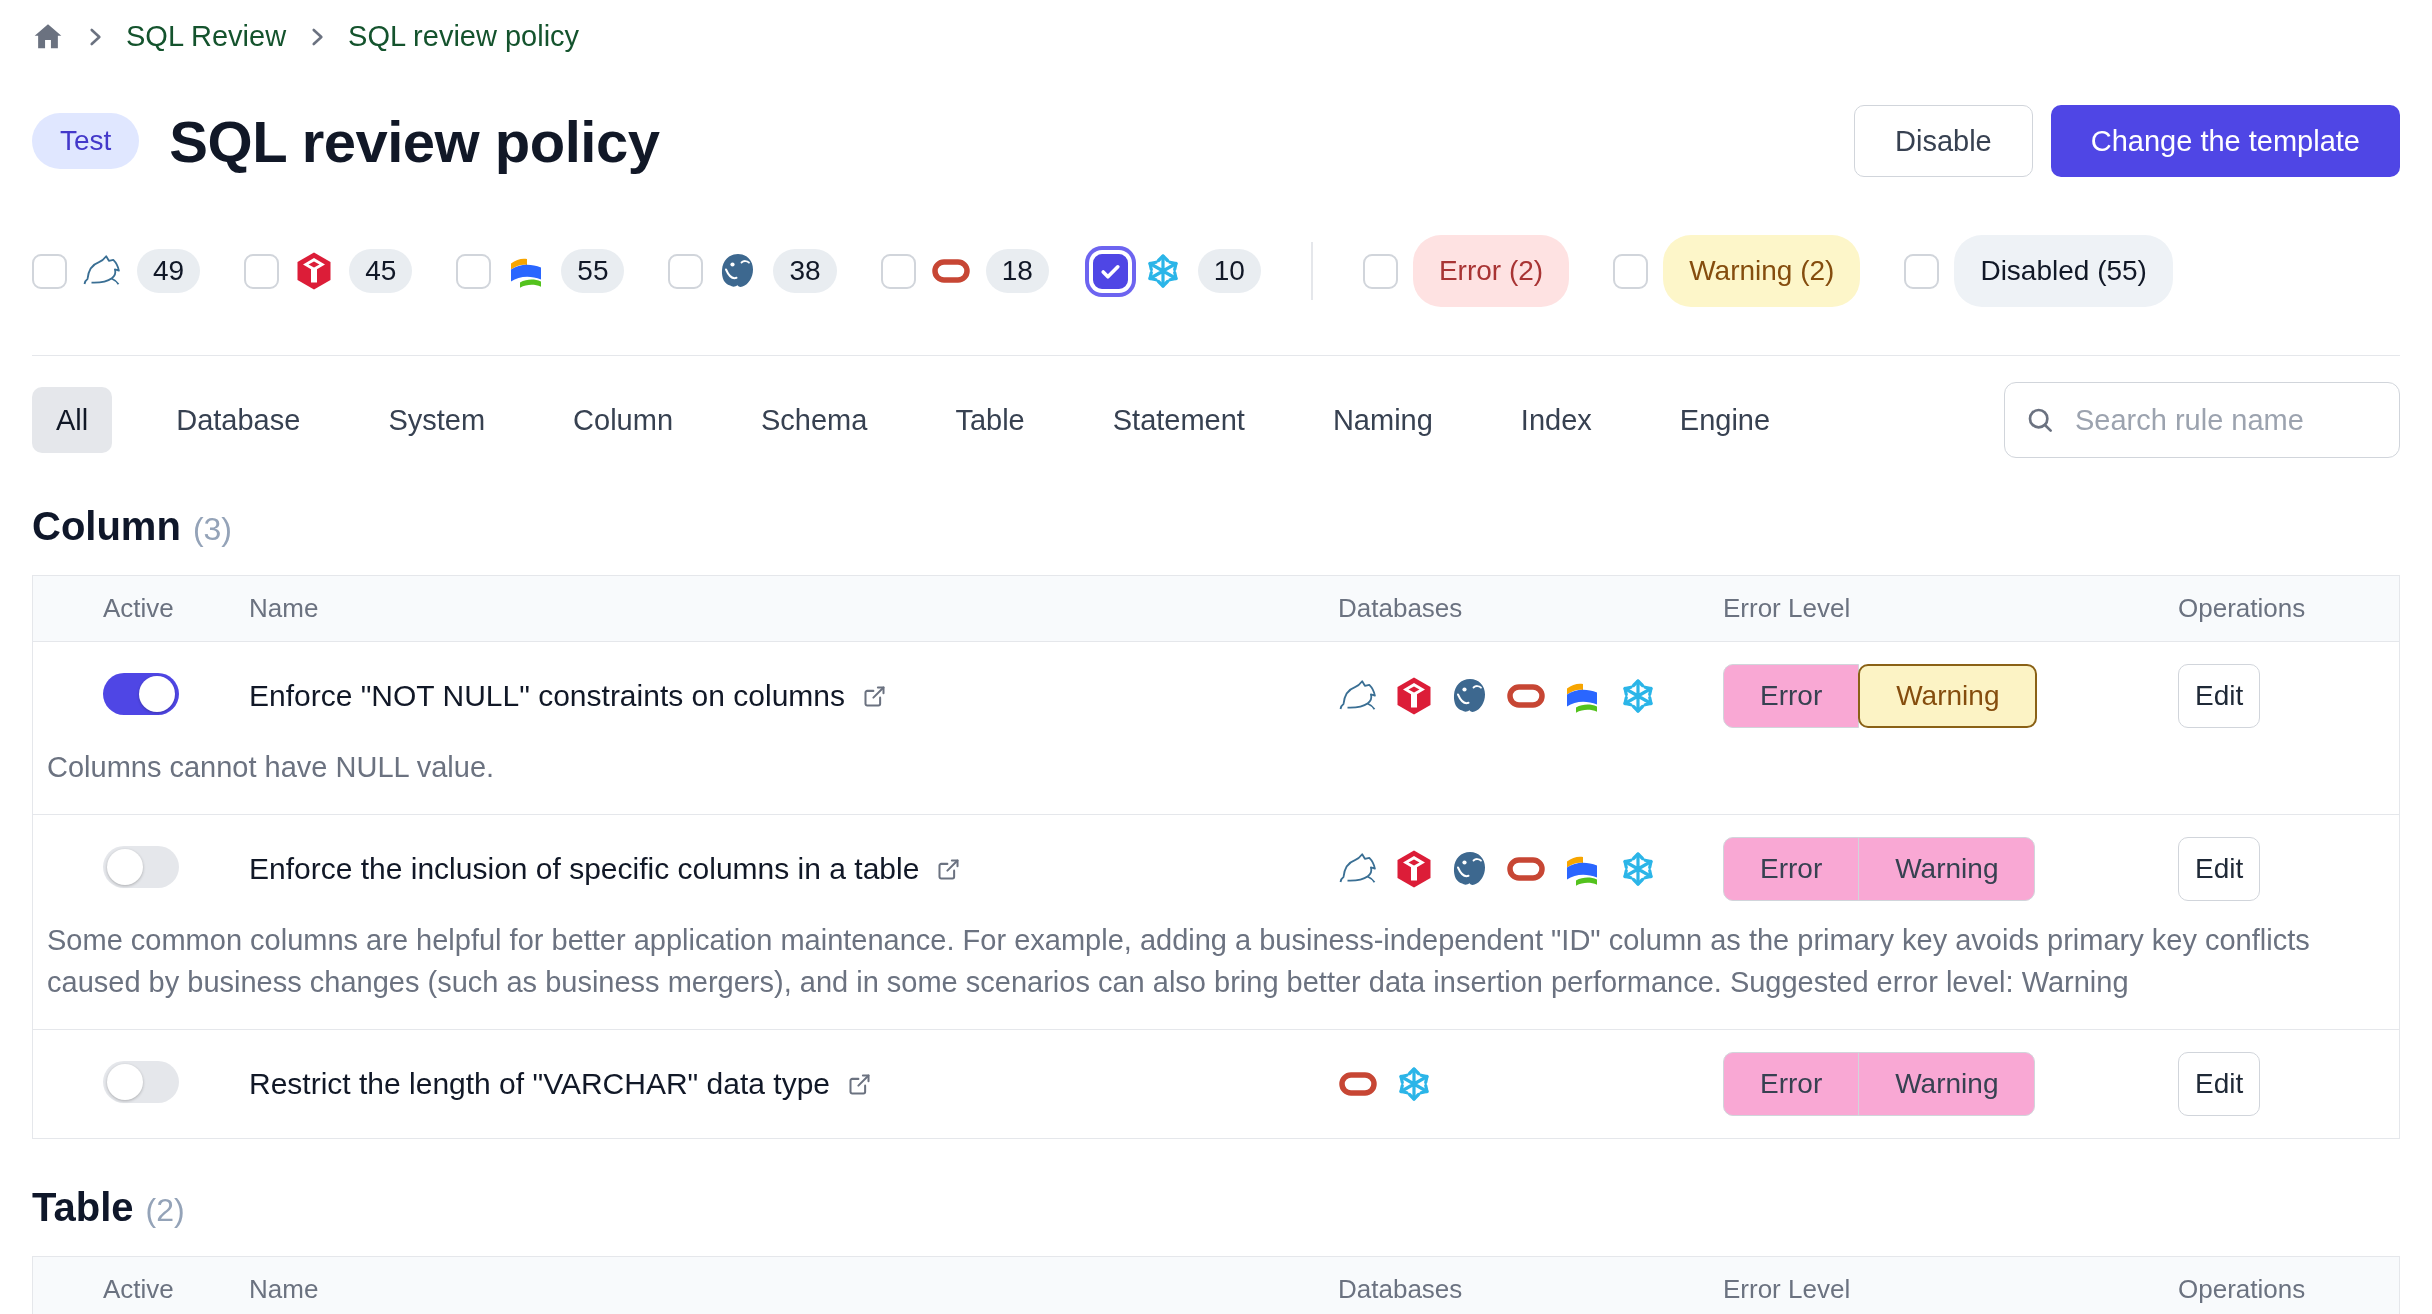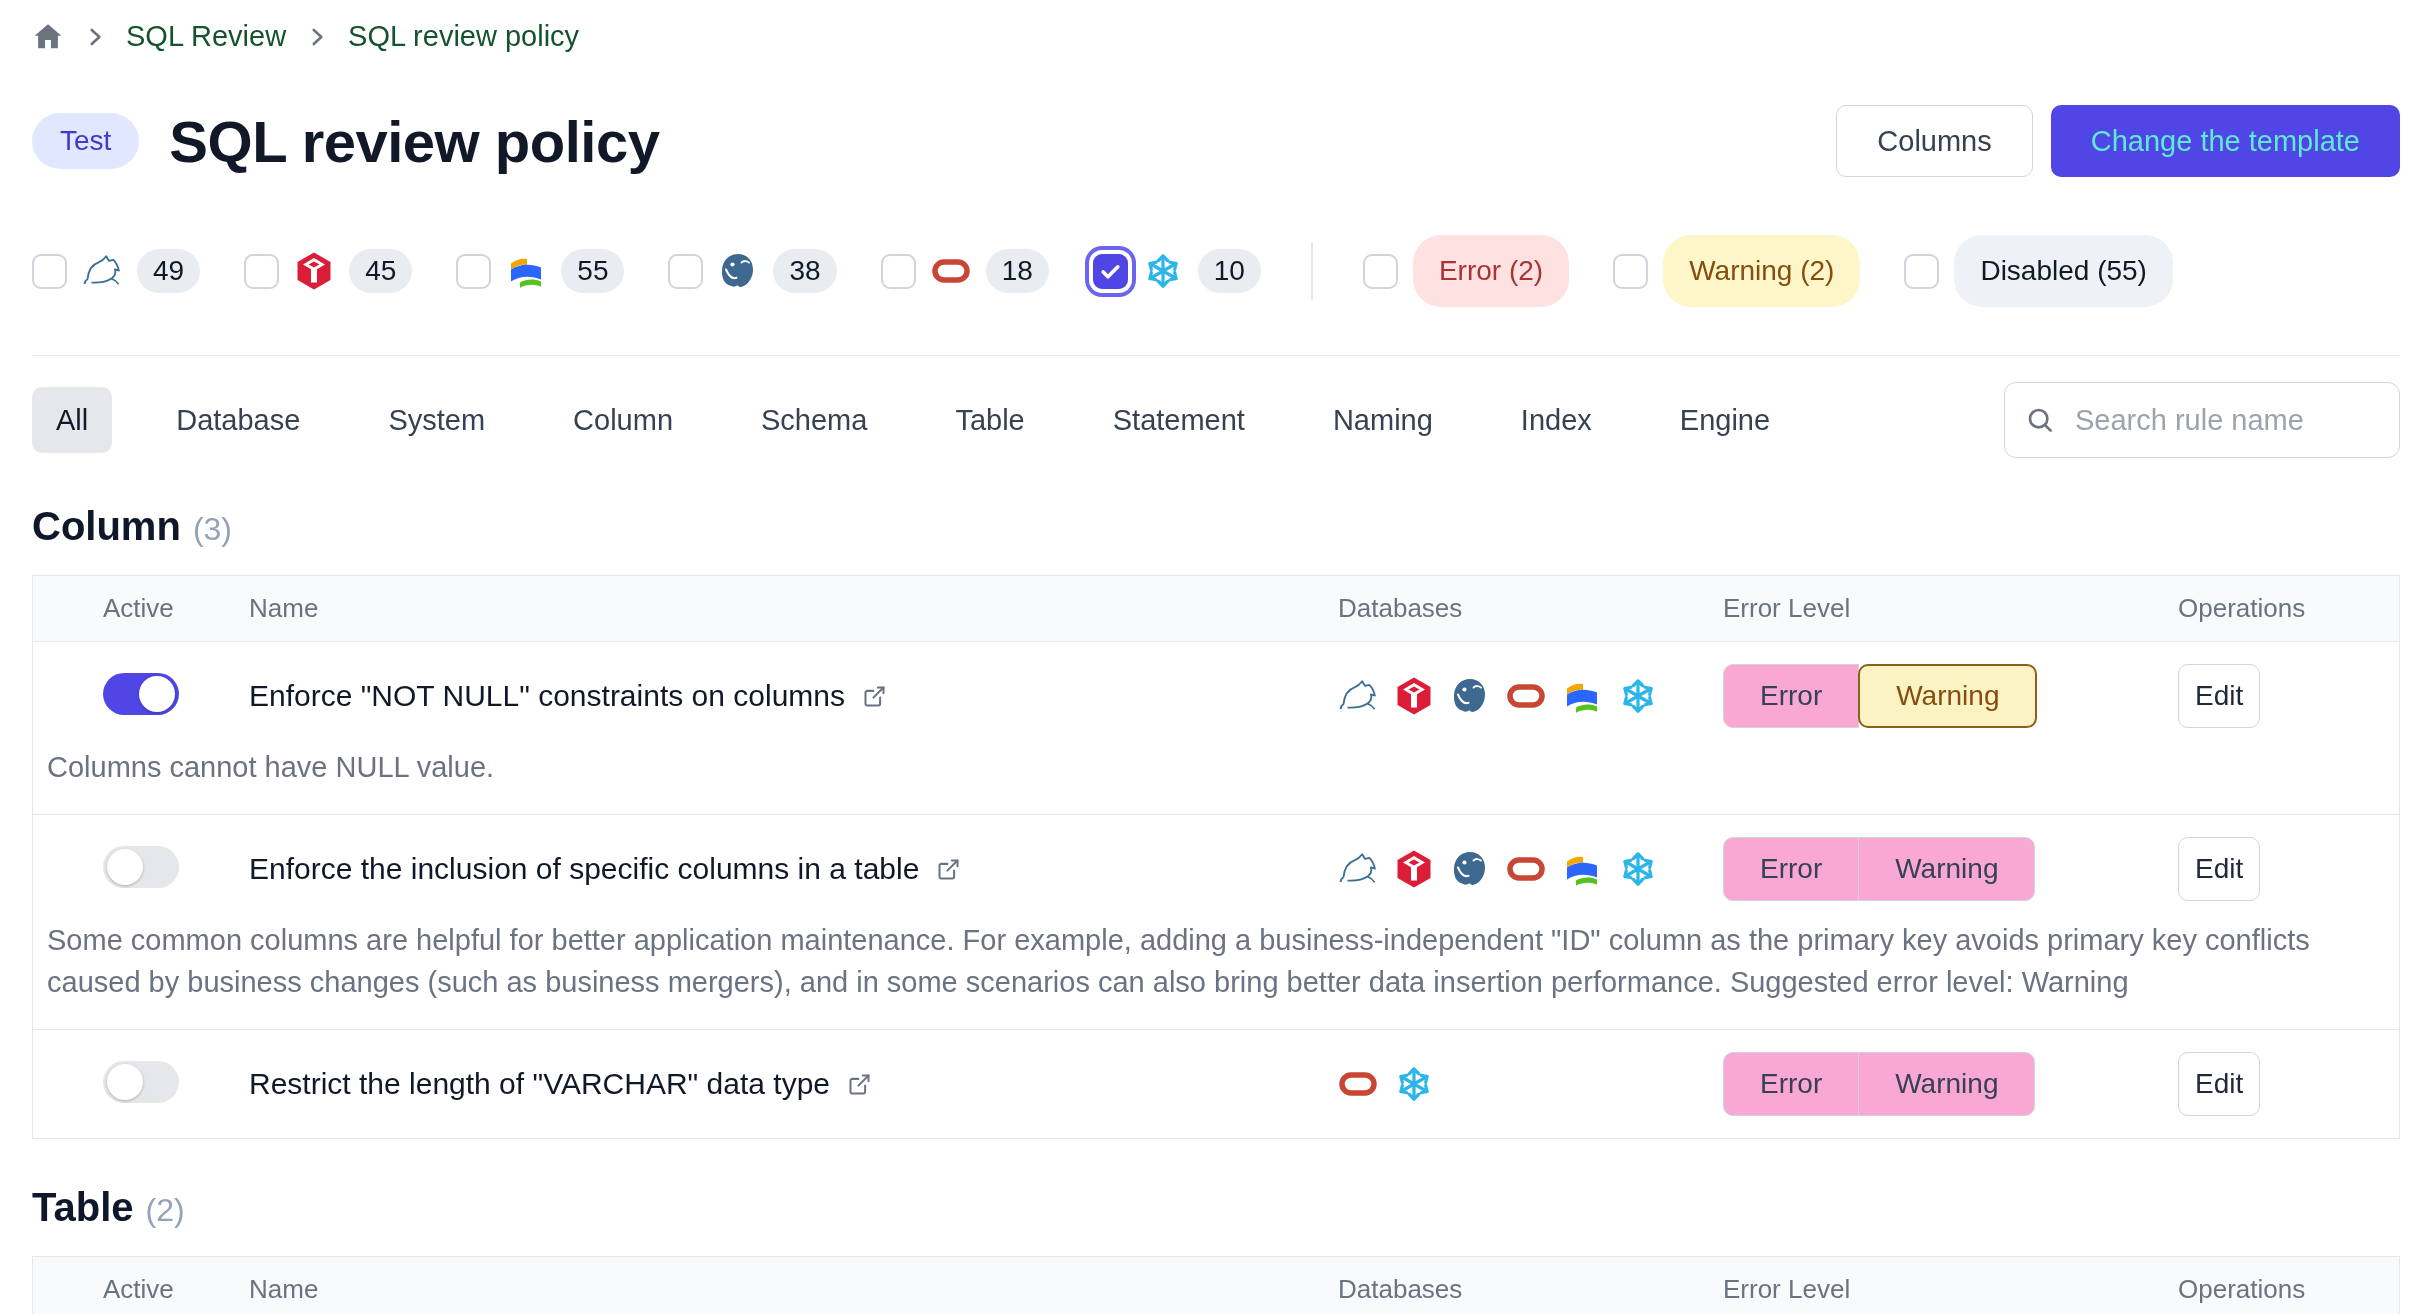--- a/index.html
+++ b/index.html
@@ -15,21 +15,21 @@
   
   .header-row { margin-top:52px; display:flex; align-items:center; justify-content:space-between; }
   .title-wrap { display:flex; align-items:center; gap:30px; }
   .badge { background:var(--badge-bg); color:var(--badge-text); font-size:28px; font-weight:500;
     height:56px; display:flex; align-items:center; padding:0 28px; border-radius:28px; }
   h1.title { font-size:58px; font-weight:700; letter-spacing:-0.5px; color:#111827; }
   .actions { display:flex; gap:18px; }
   .btn { height:72px; border-radius:10px; font-size:29px; font-weight:500; cursor:pointer;
     display:flex; align-items:center; padding:0 40px; border:1px solid transparent; }
   .btn.secondary { background:#fff; border-color:#d1d5db; color:#374151; }
-  .btn.primary { background:var(--accent); color:#5eead4; border:none; }
+  .btn.primary { background:var(--accent); color:#ffffff; border:none; }
 
   
   .filter-row { margin-top:58px; display:flex; align-items:center; gap:44px; }
   .fitem { display:flex; align-items:center; gap:15px; cursor:pointer; }
   .cb { width:35px; height:35px; border:2px solid #d1d5db; border-radius:9px; background:#fff;
     display:flex; align-items:center; justify-content:center; flex:none; }
   .cb.checked { background:var(--accent); border-color:var(--accent);
     box-shadow:0 0 0 4px #fff, 0 0 0 8px #6d64f0; border-radius:9px; }
   .dbicon { width:40px; height:40px; display:inline-flex; align-items:center; justify-content:center; flex:none; }
   .pill { display:flex; align-items:center; justify-content:center; font-size:28px; color:#111827; }
@@ -111,21 +111,21 @@
     </span>
     <span class="crumb current">SQL review policy</span>
   </div>
 
   <div class="header-row">
     <div class="title-wrap">
       <span class="badge">Test</span>
       <h1 class="title">SQL review policy</h1>
     </div>
     <div class="actions">
-      <button class="btn secondary">Columns</button>
+      <button class="btn secondary">Disable</button>
       <button class="btn primary">Change the template</button>
     </div>
   </div>
 
   <div class="filter-row" id="filters">
     <label class="fitem">
       <span class="cb "></span>
       <span class="dbicon">
           <svg viewBox="0 0 40 40" width="40" height="40" fill="none" stroke="#3a6f94" stroke-width="1.8" stroke-linejoin="round">
             <path d="M2.5 33c.5-2.5 1.5-4 3-5 .8-8 5-14.5 11.5-16.8 3.2-1.1 5.3-3.4 7.2-5.9l2.7 4.5 4.4-1c2.8 2.7 4.7 6.4 5.6 10.8l-4-1.3c1 3.5-.2 6.8-3 8.9-4.8 3.5-12.6 4.7-20.4 4.4"></path>

